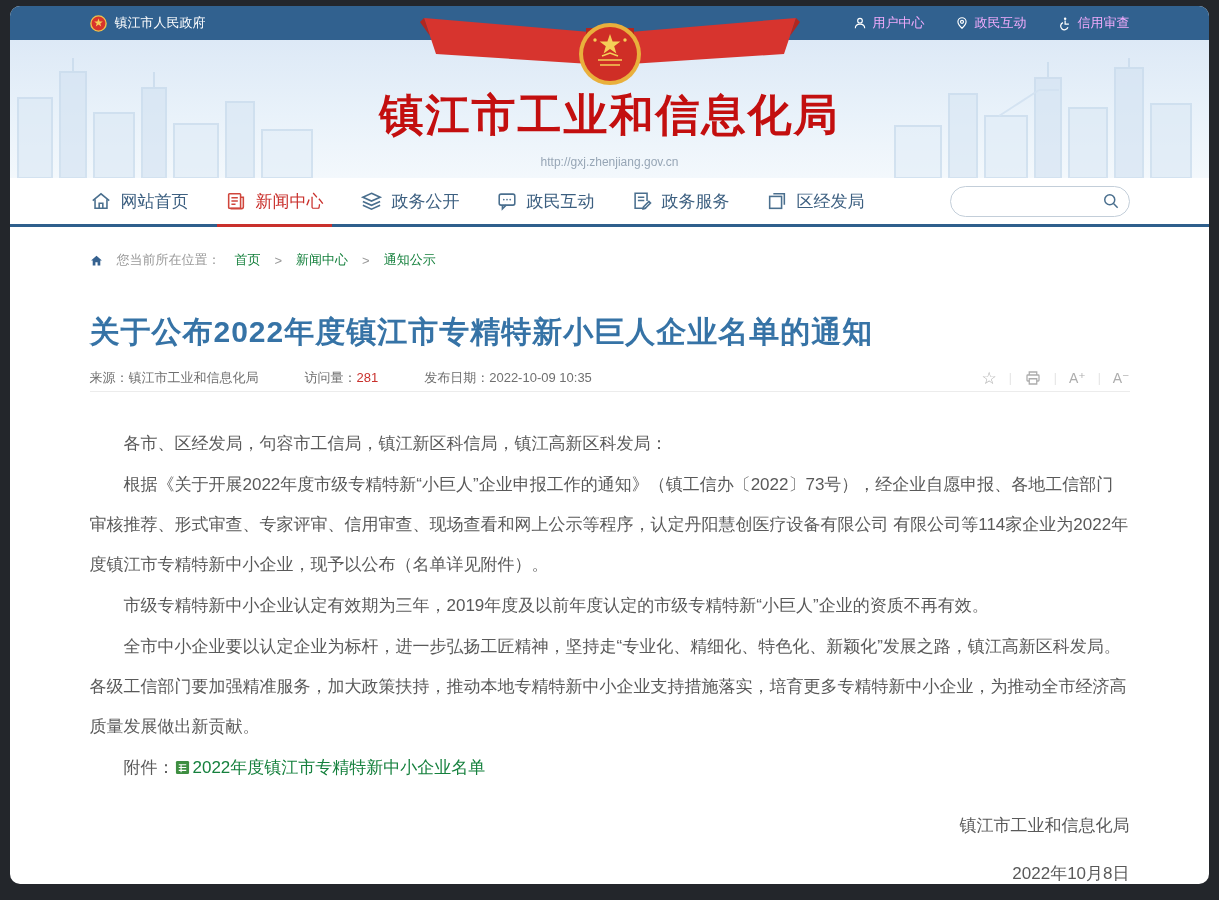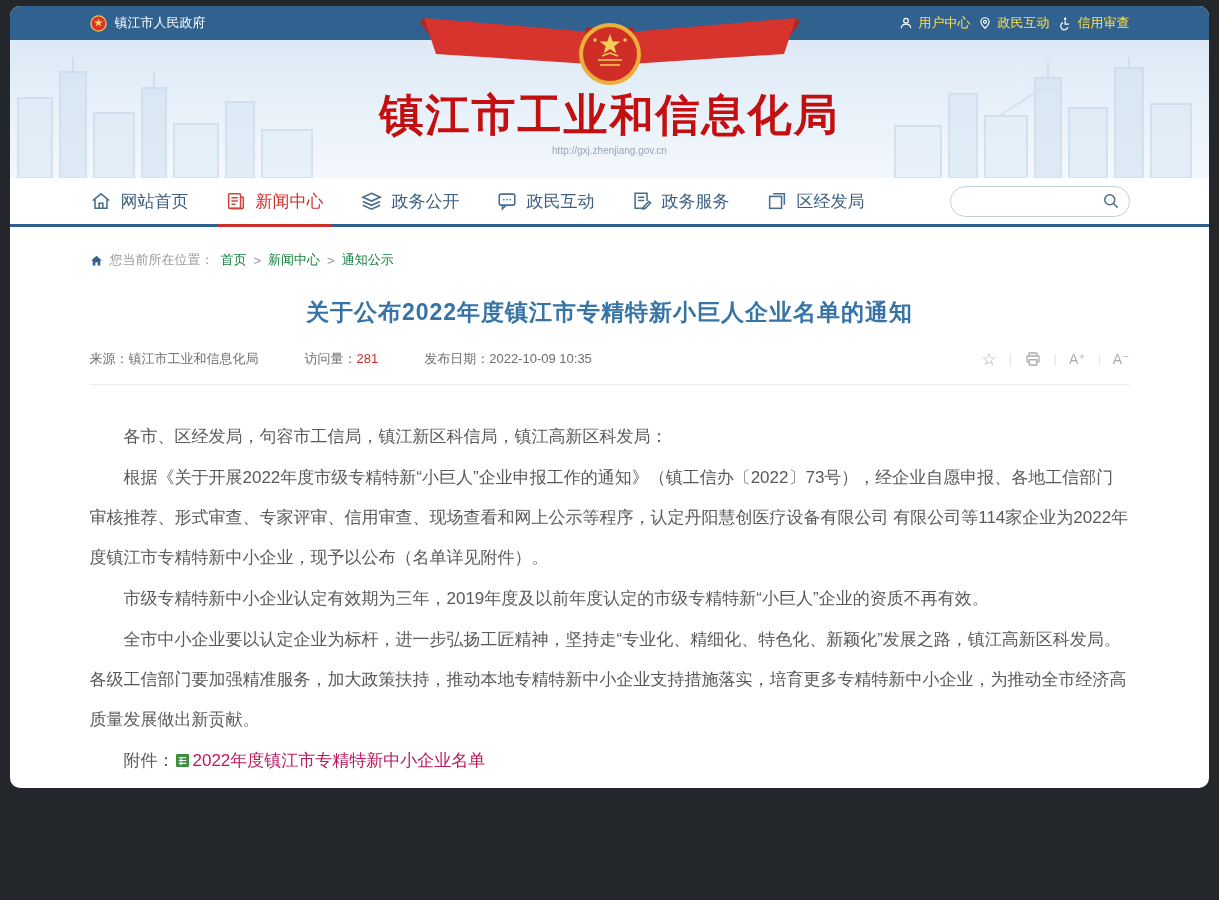--- a/index.html
+++ b/index.html
@@ -5,54 +5,54 @@
   * { box-sizing: border-box; margin: 0; padding: 0; }
   html,body { width:1219px; height:900px; }
   body {
     background:#23262b;
     font-family:"Liberation Sans","DejaVu Sans",sans-serif;
     overflow:hidden;
   }
   .window {
     position:relative;
     margin:6px 10px 16px 10px;
-    height:782px;
+    height:878px;
     background:#ffffff;
     border-radius:10px;
     overflow:hidden;
   }
   .content { width:1040px; margin:0 auto; }
 
   
   .header { position:relative; }
   .topbar { height:34px; background:#31618f; display:flex; align-items:center; }
   .topbar .content { display:flex; align-items:center; justify-content:space-between; }
   .topbar-left { display:flex; align-items:center; gap:8px; color:#fff; font-size:13px; }
-  .topbar-right { display:flex; align-items:flex-end; gap:7px; color:#fde047; font-size:13px; }
+  .topbar-right { display:flex; align-items:flex-end; gap:30px; color:#f0abfc; font-size:13px; }
   .topbar-right .tlink { display:flex; align-items:center; gap:6px; cursor:pointer; }
 
   
   .banner {
     position:relative; height:138px; text-align:center;
     background:linear-gradient(180deg,#dde9f6 0%,#e9f2fa 55%,#f3f8fc 100%);
     overflow:visible;
   }
   .skyline { position:absolute; bottom:0; opacity:.65; }
   .skyline.left { left:0; }
   .skyline.right { right:0; }
   .ribbon-wrap {
     position:absolute; left:50%; transform:translateX(-50%);
     top:-28px; width:380px; height:86px; z-index:5;
   }
   .banner-title {
     padding-top:46px;
     font-size:44px; font-weight:bold; color:#c30f0f;
     letter-spacing:2px; position:relative; z-index:2;
   }
-  .banner-url { font-size:10px; color:#97a6b6; position:relative; z-index:2; }
+  .banner-url { margin-top:10px; font-size:12px; color:#97a6b6; position:relative; z-index:2; }
 
   
   .nav { height:49px; background:#fff; border-bottom:3px solid #2f5f8c; }
   .nav .content { display:flex; align-items:center; height:46px; }
   .nav-item {
     display:flex; align-items:center; gap:9px;
     height:46px; position:relative; cursor:pointer;
     font-size:17px; color:#3c5f80; margin-right:36px; white-space:nowrap;text-align:right;
   }
   .nav-item.active { color:#c9302c; }
@@ -65,47 +65,47 @@
     border:1px solid #c3ced9; border-radius:16px;
     display:flex; align-items:center; padding:0 8px 0 14px; background:#fff;
   }
   .search-box input {
     flex:1; border:none; outline:none; background:transparent;
     font-size:13px; color:#555; min-width:0;
   }
 
   
   .breadcrumb {
-    display:flex; align-items:center; gap:7px;
+    display:flex; align-items:center; gap:14px;
     padding-top:24px; font-size:13px; color:#999;
   }
   .breadcrumb .crumb { color:#15803d; cursor:pointer; }
   .breadcrumb .sep { color:#999; }
 
   
   .article-title {
-    margin-top:28px; text-align:center;
-    font-size:23px; font-weight:bold; color:#3673a6; letter-spacing:1px;
+    margin-top:43px; text-align:left;
+    font-size:30px; font-weight:bold; color:#3673a6; letter-spacing:1px;
   }
   .meta-row {
-    margin-top:22px; display:flex; align-items:center;
+    margin-top:16px; display:flex; align-items:center;
     font-size:13px; color:#6f6f6f;
-    padding-bottom:16px; border-bottom:1px solid #ececec;
+    padding-bottom:4px; border-bottom:1px solid #ececec;
   }
   .meta-item { margin-right:46px; }
   .meta-item .hot { color:#c9302c; }
   .tools { margin-left:auto; display:flex; align-items:center; gap:12px; color:#adadad; }
   .tools .tool { cursor:pointer; display:flex; align-items:center; font-size:14px; }
   .tools .star { font-size:17px; line-height:1; }
   .tools .tsep { color:#e3e3e3; font-size:12px; }
 
   .body-text { margin-top:32px; font-size:17px; color:#595959; }
   .body-text p { line-height:40px; text-indent:2em; margin:1px 0; }
   .attachment { line-height:40px; text-indent:2em; font-size:17px; color:#595959; margin-top:1px; }
-  .attachment .file-link { color:#be185d; cursor:pointer; }
+  .attachment .file-link { color:#15803d; cursor:pointer; }
   .attachment .xls { display:inline-block; vertical-align:-2px; margin-right:3px; }
 
   .signature { margin-top:18px; text-align:right; font-size:17px; color:#595959; }
   .signature .org { line-height:40px; }
   .signature .date { line-height:40px; margin-top:8px; }
 
   svg { display:block; }
 </style>
 </head>
 <body>

